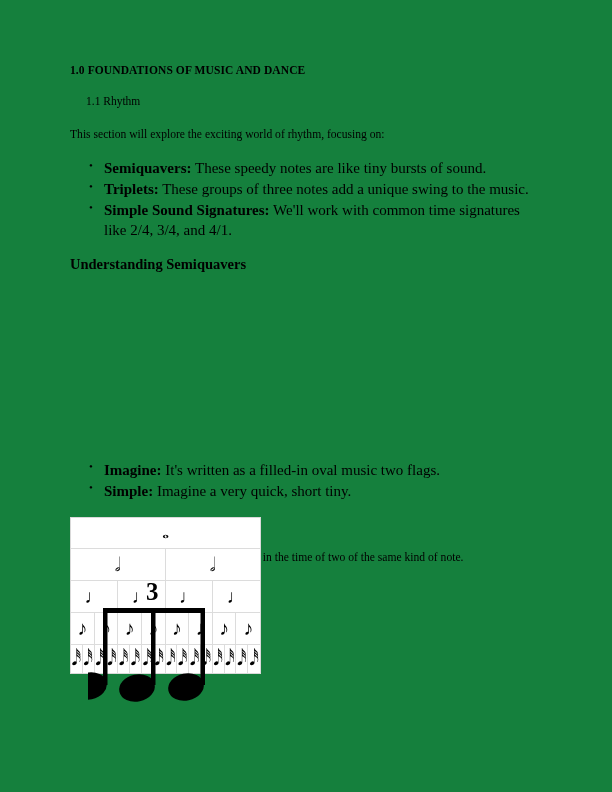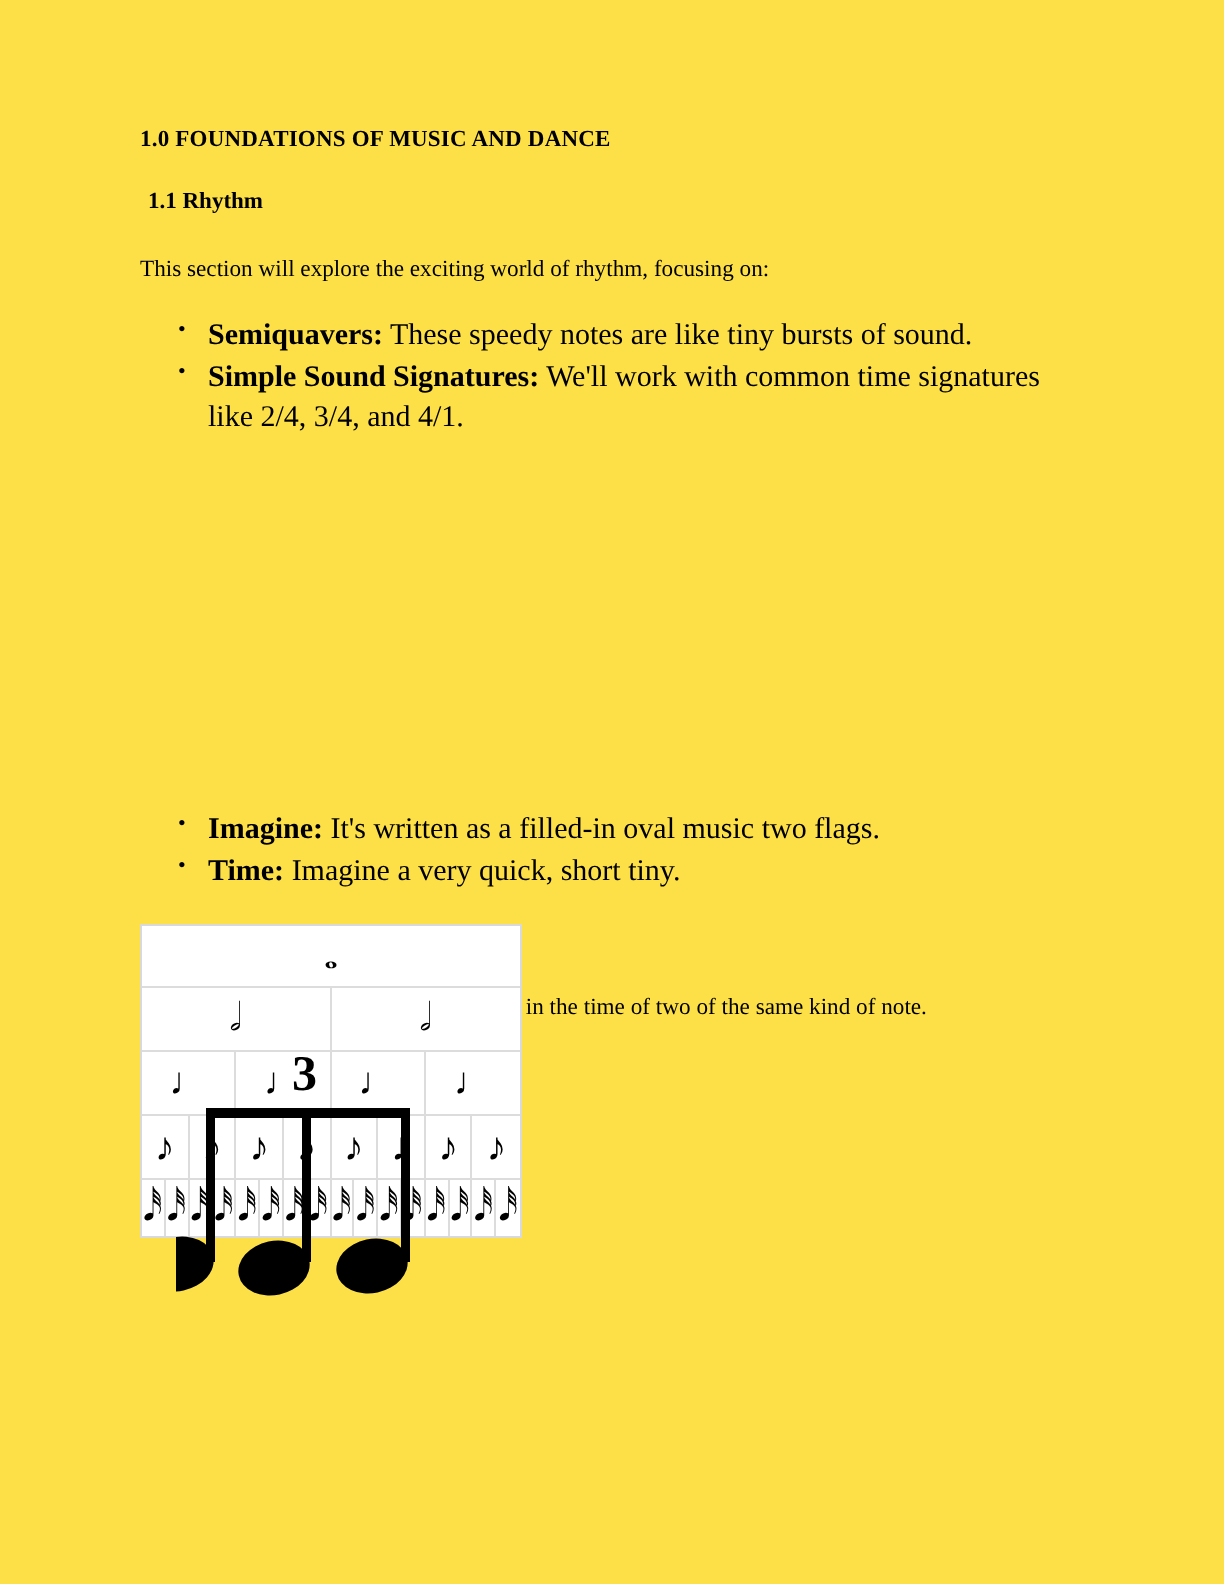--- a/index.html
+++ b/index.html
@@ -14,41 +14,41 @@
     font-family: "Liberation Serif", "DejaVu Serif", serif;
     color: #000000;
     position: relative;
     overflow: hidden;
   }
   .page {
     position: absolute;
     left: 0; top: 0;
     width: 612px;
     height: 792px;
-    background: #fde047;
+    background: #15803d;
   }
   .content {
     position: absolute;
     left: 70px;
     top: 64px;
     width: 466px;
   }
 
   
   .h-num {
     font-size: 11.5px;
     font-weight: bold;
     letter-spacing: 0.1px;
     margin: 0 0 17px 0;
     line-height: 1.2;
   }
   .h-sub {
     font-size: 11.5px;
-    font-weight: bold;
-    margin: 0 0 18px 4px;
+    font-weight: normal;
+    margin: 0 0 18px 16px;
     line-height: 1.2;
   }
   .h-section {
     font-size: 14.5px;
     font-weight: bold;
     margin: 0 0 15px 0;
     line-height: 1.25;
   }
 
   
@@ -167,23 +167,25 @@
   <div class="content">
 
     <h1 class="h-num">1.0 FOUNDATIONS OF MUSIC AND DANCE</h1>
 
     <h2 class="h-sub">1.1 Rhythm</h2>
 
     <p class="body">This section will explore the exciting world of rhythm, focusing on:</p>
 
     <ul class="bullets">
       <li><span class="b">Semiquavers:</span><span> These speedy notes are like tiny bursts of sound.</span></li>
+      <li><span class="b">Triplets:</span><span> These groups of three notes add a unique swing to the music.</span></li>
       <li><span class="b">Simple Sound Signatures:</span><span> We'll work with common time signatures like 2/4, 3/4, and 4/1.</span></li>
     </ul>
 
+    <h3 class="h-section">Understanding Semiquavers</h3>
 
 
     <div class="table-slot">
       <div class="note-table">
 
         <div class="nt-row row-1">
           <div class="nt-cell">
               <span class="g g-semibreve">𝅝</span>
             </div>
         </div>
@@ -288,21 +290,21 @@
           <div class="nt-cell">
               <span class="g g-semiquaver">𝅘𝅥𝅰</span>
             </div>
         </div>
 
       </div>
     </div>
 
     <ul class="bullets">
       <li><span class="b">Imagine:</span><span> It's written as a filled-in oval music two flags.</span></li>
-      <li><span class="b">Time:</span><span> Imagine a very quick, short tiny.</span></li>
+      <li><span class="b">Simple:</span><span> Imagine a very quick, short tiny.</span></li>
     </ul>
 
     <h3 class="h-section">Exploring Triplets</h3>
 
     <p class="body"><span>A </span><span class="b">triplet</span><span> is a group of three notes played in the time of two of the same kind of note.</span></p>
 
     <div class="triplet-slot">
       <div class="triplet-fig">
         <div class="tf-num">3</div>
         <svg width="160" height="125" viewBox="0 0 160 125">

